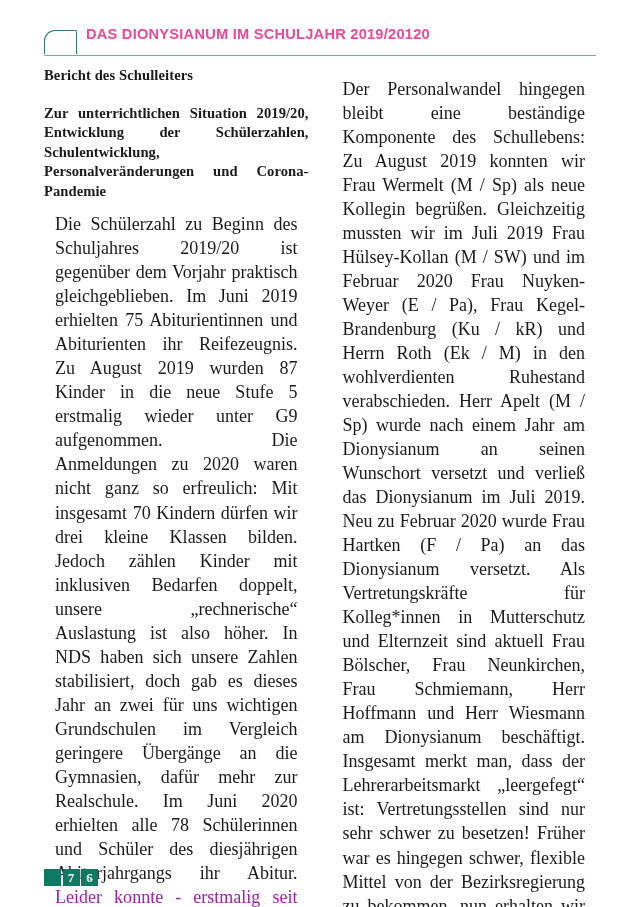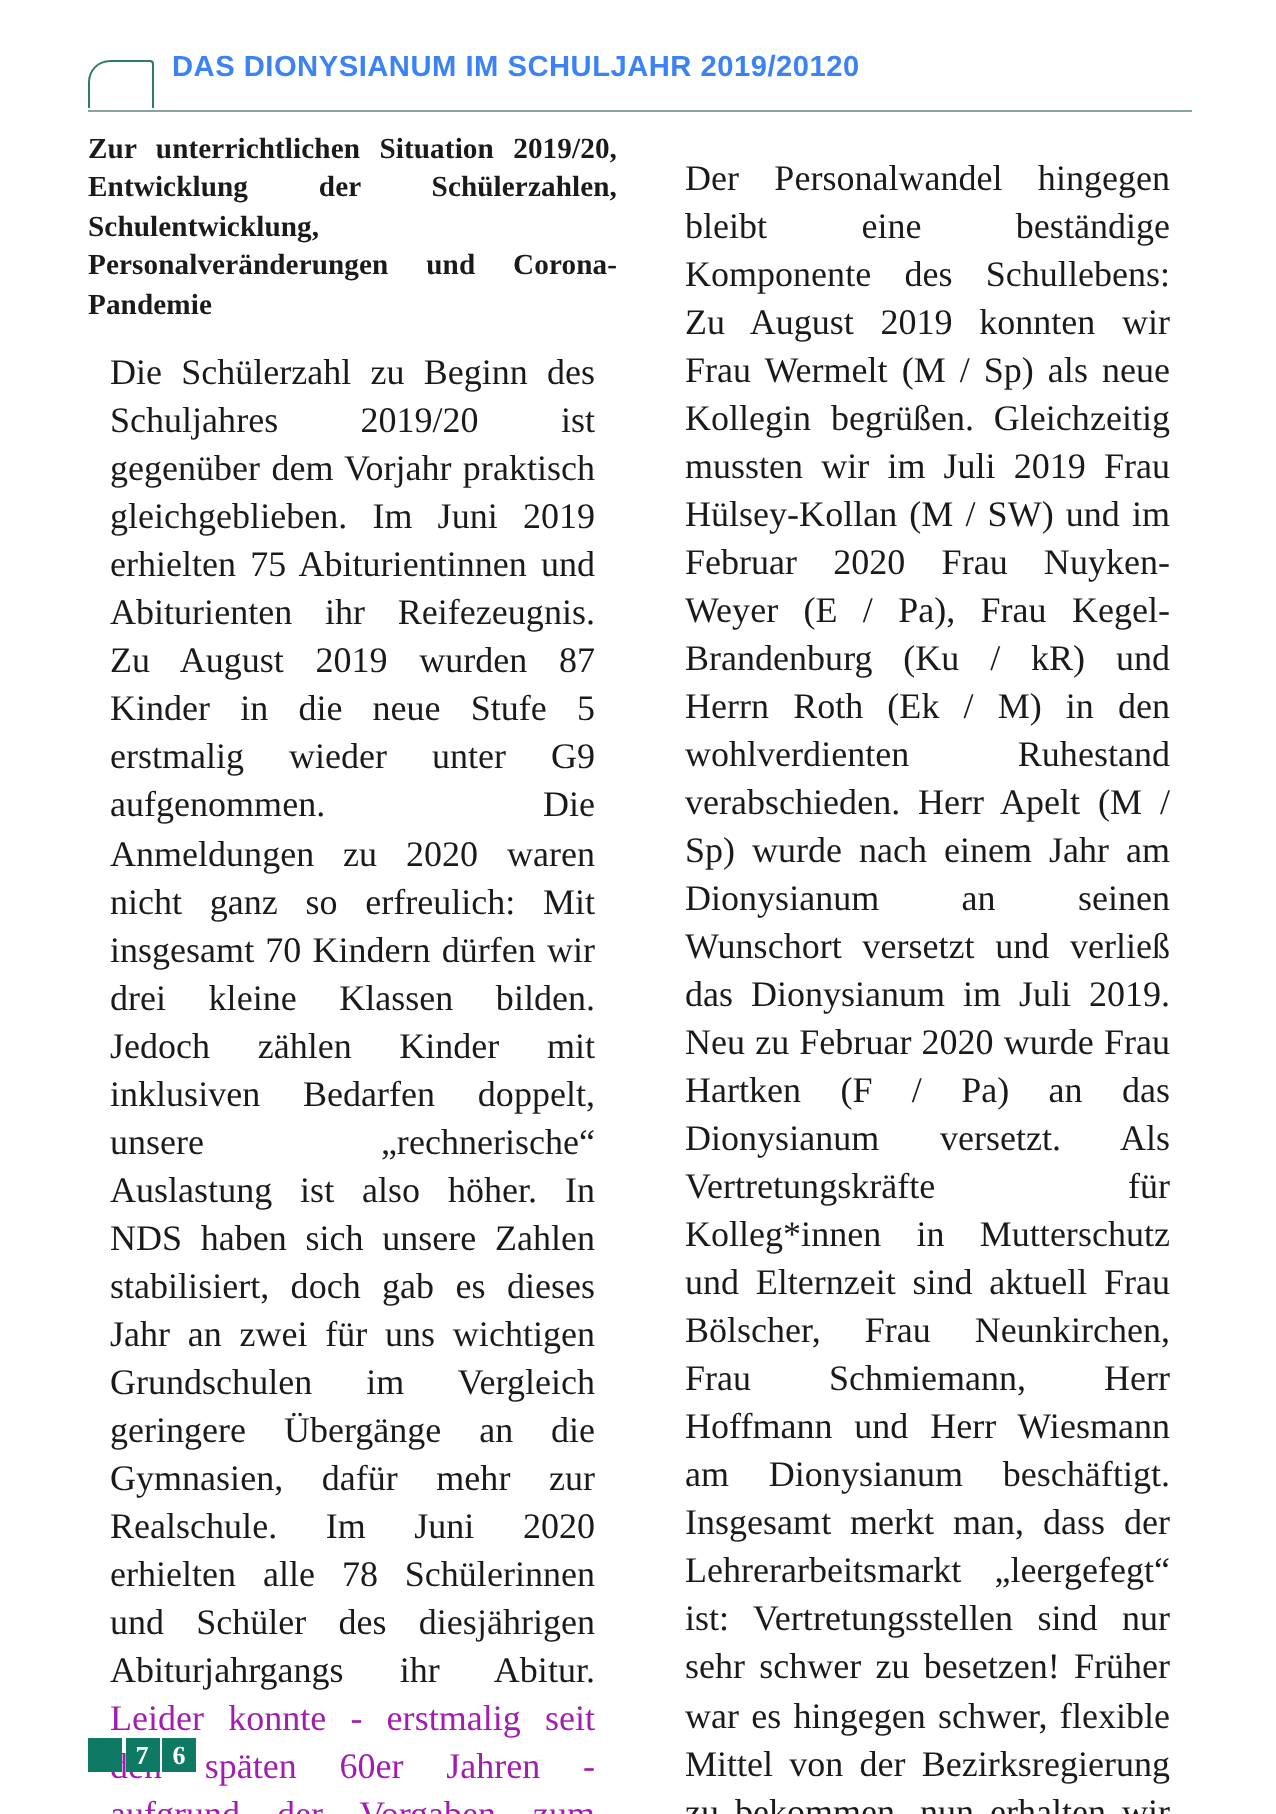--- a/index.html
+++ b/index.html
@@ -46,21 +46,21 @@
     box-sizing: border-box;
   }
   .header-title {
     position: absolute;
     left: 42px;
     top: 0px;
     font-family: "Liberation Sans", "DejaVu Sans", sans-serif;
     font-weight: bold;
     font-size: 14.6px;
     letter-spacing: 0.25px;
-    color: #3b82f6;
+    color: #ec4899;
     white-space: nowrap;
   }
   .header-rule {
     position: absolute;
     left: 0;
     top: 28.5px;
     width: 552px;
     height: 1px;
     background: #8aa3a0;
   }
@@ -142,20 +142,21 @@
 
   <div class="page-header">
     <span class="header-bracket"></span>
     <div class="header-title">DAS DIONYSIANUM IM SCHULJAHR 2019/20120</div>
     <div class="header-rule"></div>
   </div>
 
   <div class="columns">
 
     <div class="col">
+      <h2 class="section-title">Bericht des Schulleiters</h2>
 
       <p class="lead">Zur unterrichtlichen Situation 2019/20, Entwicklung der Schülerzahlen, Schulentwicklung, Personalveränderungen und Corona-Pandemie</p>
 
       <p class="body"><span>Die Schülerzahl zu Beginn des Schuljahres 2019/20 ist gegenüber dem Vorjahr praktisch gleichgeblieben. Im Juni 2019 erhielten 75 Abiturientinnen und Abiturienten ihr Reifezeugnis. Zu August 2019 wurden 87 Kinder in die neue Stufe 5 erstmalig wieder unter G9 aufgenommen. Die Anmeldungen zu 2020 waren nicht ganz so erfreulich: Mit insgesamt 70 Kindern dürfen wir drei kleine Klassen bilden. Jedoch zählen Kinder mit inklusiven Bedarfen doppelt, unsere „rechnerische“ Auslastung ist also höher. In NDS haben sich unsere Zahlen stabilisiert, doch gab es dieses Jahr an zwei für uns wichtigen Grundschulen im Vergleich geringere Übergänge an die Gymnasien, dafür mehr zur Realschule. Im Juni 2020 erhielten alle 78 Schülerinnen und Schüler des diesjährigen Abiturjahrgangs ihr Abitur. </span><span class="hl-red">Leider konnte - erstmalig seit den späten 60er Jahren - aufgrund der Vorgaben zum Infektionsschutz während der Corona-Pandemie keine große, mehrstündige, feierliche Abiturentlassung durchgeführt werden. Es blieb nur die Möglichkeit, in kleinen Teilgruppen mit maximal 100 Personen das Reifezeugnis zu übergeben. Die Stadt Rheine stellte 90 minütige Zeitfenster in der Stadthalle mit einstündigen Reinigungsintervallen zwischen den Teilgruppen zur Verfügung. </span><span>Auch der folgende Abiturball, den die Abiturientia jedes Jahr selbstständig organisiert, fiel dem Infektionsschutz ersatzlos zum Opfer.</span></p>
     </div>
 
     <div class="col">
       <p class="body">Der Personalwandel hingegen bleibt eine beständige Komponente des Schullebens: Zu August 2019 konnten wir Frau Wermelt (M / Sp) als neue Kollegin begrüßen. Gleichzeitig mussten wir im Juli 2019 Frau Hülsey-Kollan (M / SW) und im Februar 2020 Frau Nuyken-Weyer (E / Pa), Frau Kegel-Brandenburg (Ku / kR) und Herrn Roth (Ek / M) in den wohlverdienten Ruhestand verabschieden. Herr Apelt (M / Sp) wurde nach einem Jahr am Dionysianum an seinen Wunschort versetzt und verließ das Dionysianum im Juli 2019. Neu zu Februar 2020 wurde Frau Hartken (F / Pa) an das Dionysianum versetzt. Als Vertretungskräfte für Kolleg*innen in Mutterschutz und Elternzeit sind aktuell Frau Bölscher, Frau Neunkirchen, Frau Schmiemann, Herr Hoffmann und Herr Wiesmann am Dionysianum beschäftigt. Insgesamt merkt man, dass der Lehrerarbeitsmarkt „leergefegt“ ist: Vertretungsstellen sind nur sehr schwer zu besetzen! Früher war es hingegen schwer, flexible Mittel von der Bezirksregierung zu bekommen, nun erhalten wir diese, sobald eine Kollegin oder ein Kollege länger als vier Wochen krankgeschrieben ist, finden aber niemanden mehr, der den Fachunterricht vertreten kann. Letztlich bedeutet dies, dass das Stammpersonal des Dionysianums viel Mehrarbeit leisten muss, damit der Regelunterricht erteilt werden kann. Im Sommer 2020 wird keine Lehrkraft verabschiedet, erst zum Halbjahr und zum Sommer gehen jeweils Kolleg*innen in die Pension, es werden jedoch mehrere neue Kollegen und eine Kollegin uns fest verstärken: Frau Kwasny-Grupe kommt mit Englisch und Französisch zu uns an das Dionysianum. Herr Bischoff mit Mathematik und Sport und Herr Zielke mit Mathematik und Physik vervollständigen</p>
     </div>
 

